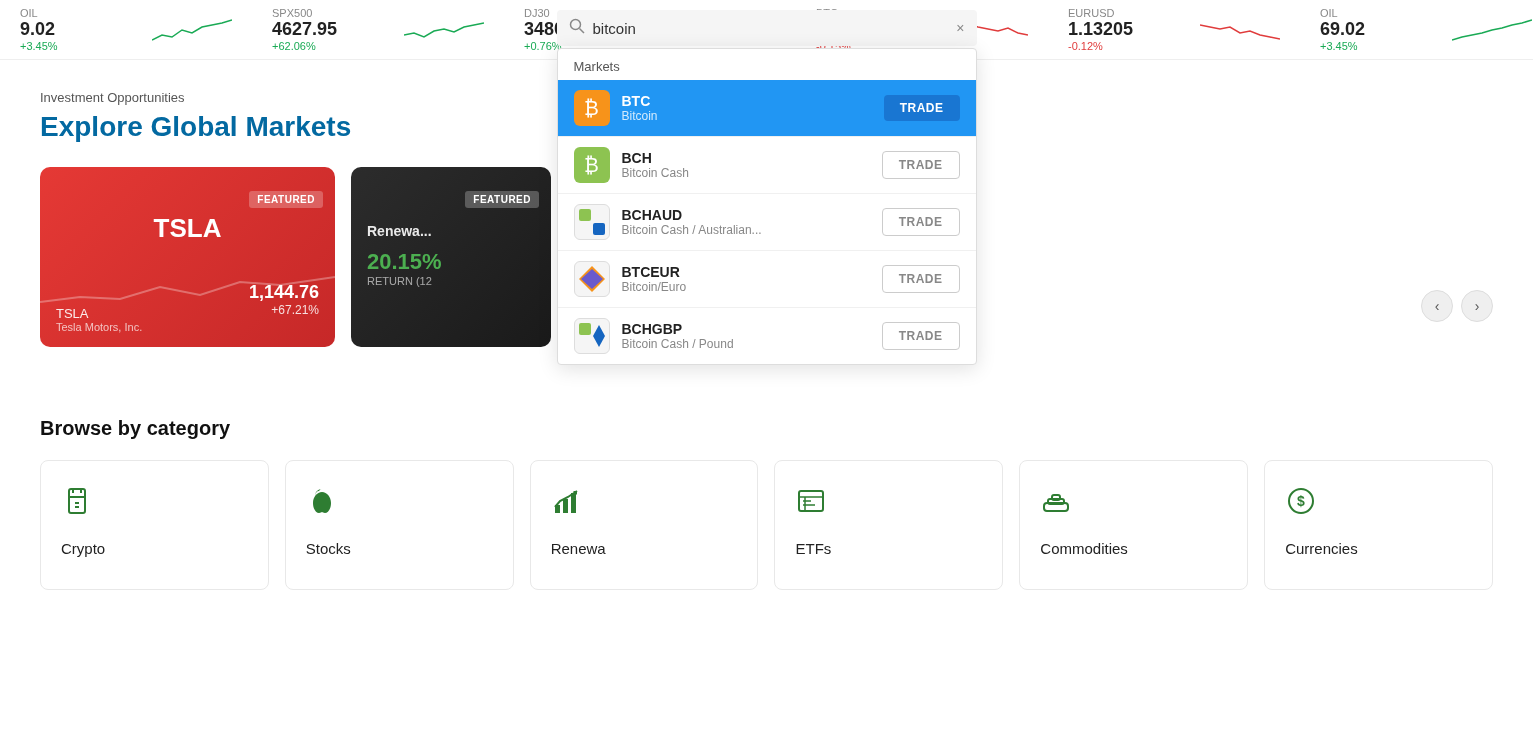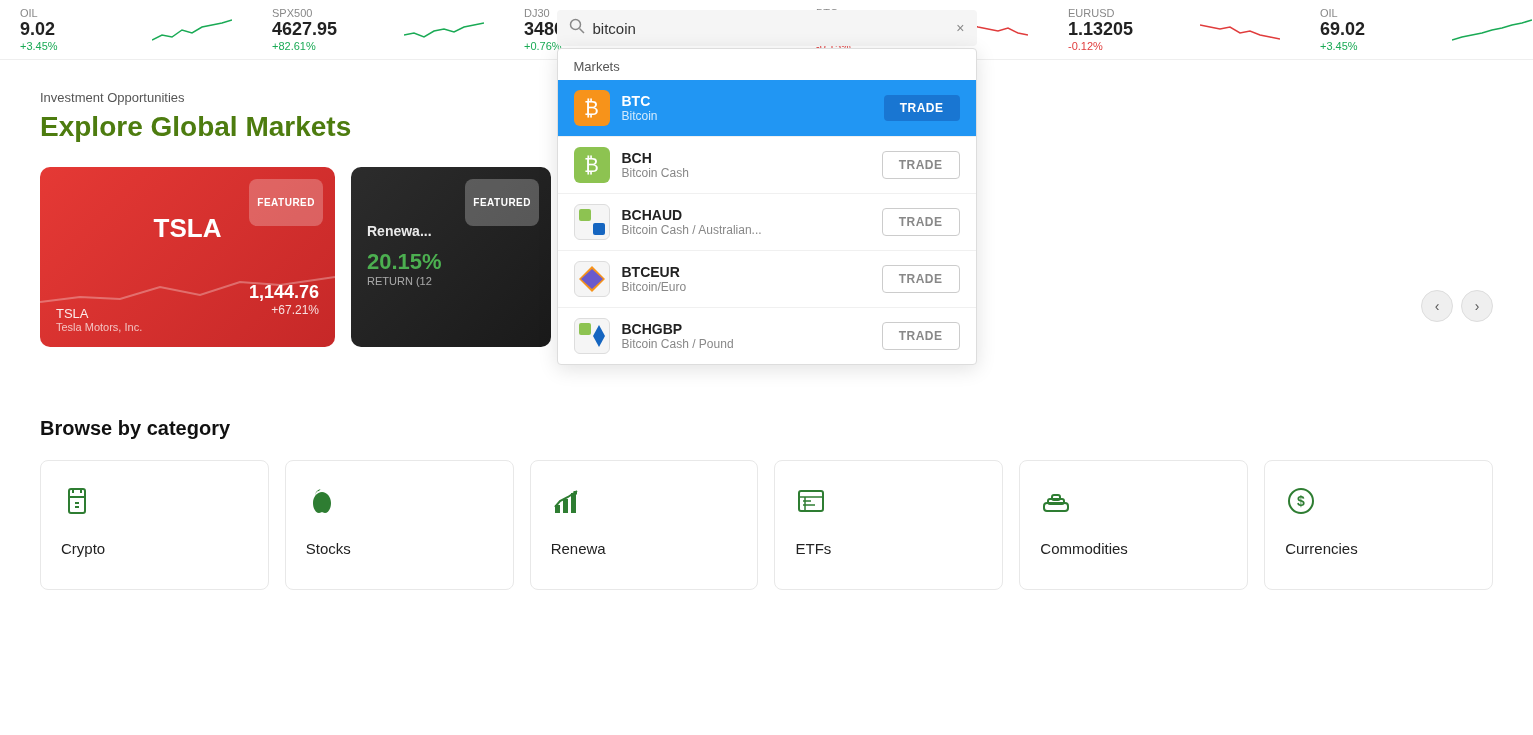--- a/index.html
+++ b/index.html
@@ -105,49 +105,49 @@
     }
     .trade-btn.blue { background: #1976D2; color: #fff; }
     .trade-btn.outline { background: #fff; color: #888; border: 1px solid #ccc; }
 
     
     .main-content {
       padding: 30px 40px;
       position: relative;
     }
     .section-label { font-size: 13px; color: #555; margin-bottom: 6px; }
-    .section-title { font-size: 28px; font-weight: 700; color: #4d7c0f; margin-bottom: 24px; }
+    .section-title { font-size: 28px; font-weight: 700; color: #0369a1; margin-bottom: 24px; }
 
     
     .cards-row {
       display: flex;
       gap: 16px;
       margin-bottom: 40px;
     }
     .market-card {
       width: 295px;
       height: 180px;
       border-radius: 10px;
       padding: 16px;
       position: relative;
       overflow: hidden;
       flex-shrink: 0;
     }
     .card-red { background: linear-gradient(135deg, #e53935 0%, #c62828 100%); }
     .card-dark { background: linear-gradient(135deg, #2c2c2c 0%, #1a1a1a 100%); }
     .featured-badge {
       position: absolute;
-      top: 12px;
+      top: 24px;
       right: 12px;
       background: rgba(255,255,255,0.25);
       color: #fff;
       font-size: 10px;
       font-weight: 600;
-      padding: 18px 8px;
-      border-radius: 8px;
+      padding: 3px 8px;
+      border-radius: 3px;
       letter-spacing: 0.5px;
     }
     .card-ticker { font-size: 13px; color: rgba(255,255,255,0.9); margin-top: 40px; }
     .card-company { font-size: 11px; color: rgba(255,255,255,0.7); }
     .card-name-big { font-size: 26px; font-weight: 700; color: #fff; text-align: center; margin: 10px 0; }
     .card-price { font-size: 18px; font-weight: 700; color: #fff; }
     .card-change { font-size: 12px; color: rgba(255,255,255,0.85); }
     .card-bottom { position: absolute; bottom: 14px; left: 16px; right: 16px; display: flex; justify-content: space-between; align-items: center; }
     .card-green-text { color: #4caf50; font-size: 22px; font-weight: 700; }
     .card-return { font-size: 11px; color: rgba(255,255,255,0.7); }
@@ -214,21 +214,21 @@
     </div>
     <svg class="sparkline ticker-chart" viewBox="0 0 80 30">
       <polyline points="0,25 10,20 20,22 30,15 40,18 50,12 60,10 70,8 80,5" fill="none" stroke="#1aaa55" stroke-width="1.5"></polyline>
     </svg>
   </div>
 
   <div class="ticker-pair">
     <div class="ticker-item">
       <span class="ticker-name">SPX500</span>
       <span class="ticker-price">4627.95</span>
-      <span class="ticker-change green">+82.61%</span>
+      <span class="ticker-change green">+62.06%</span>
     </div>
     <svg class="sparkline ticker-chart" viewBox="0 0 80 30">
       <polyline points="0,20 10,18 20,22 30,16 40,14 50,17 60,12 70,10 80,8" fill="none" stroke="#1aaa55" stroke-width="1.5"></polyline>
     </svg>
   </div>
 
   <div class="ticker-pair">
     <div class="ticker-item">
       <span class="ticker-name">DJ30</span>
       <span class="ticker-price">34804.85</span>

